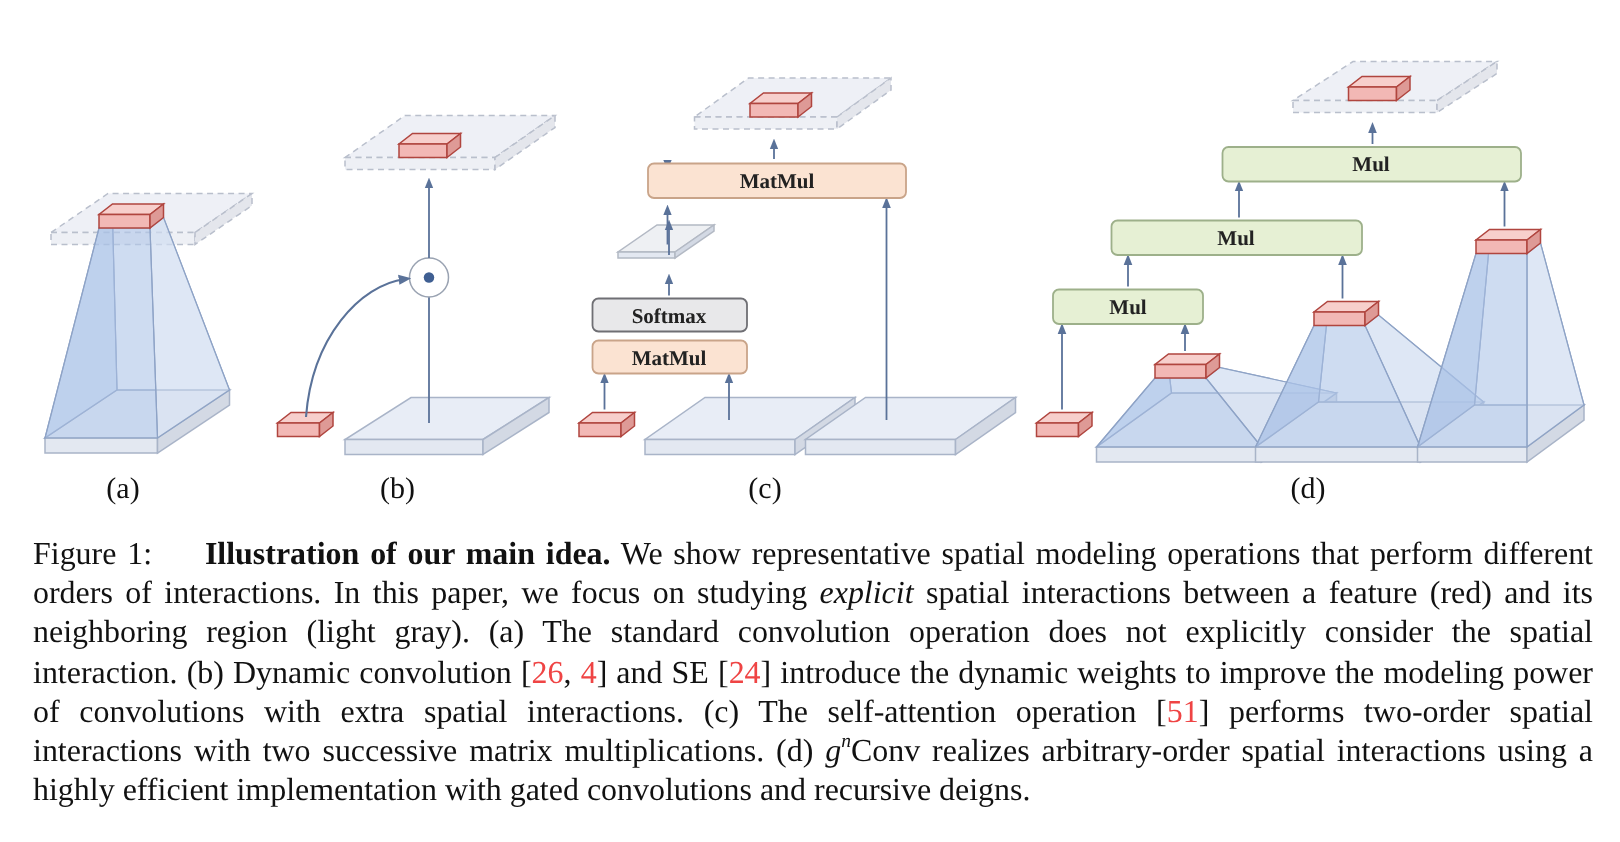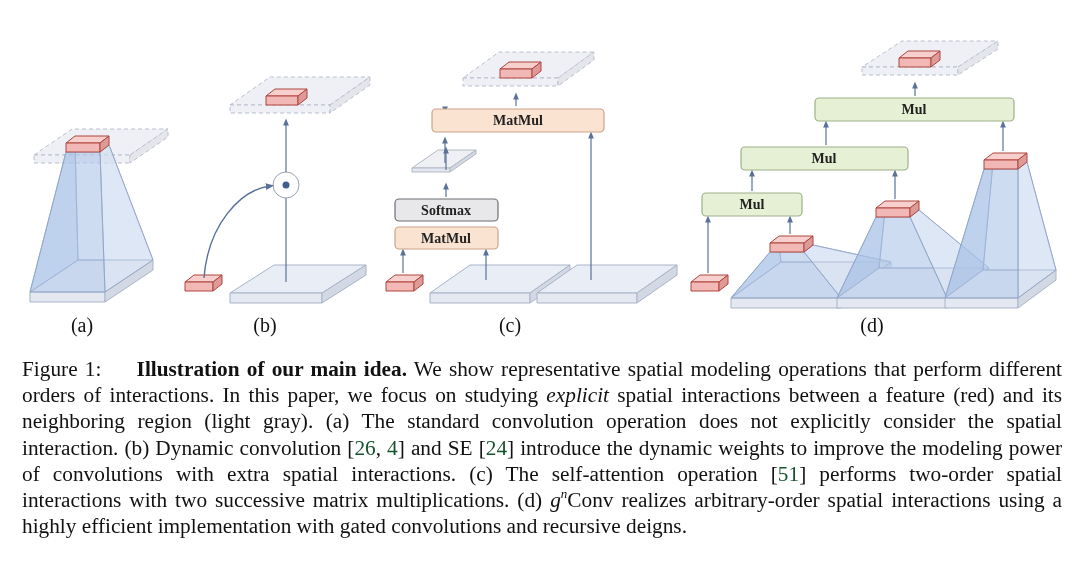--- a/index.html
+++ b/index.html
@@ -7,21 +7,21 @@
   #figure { position:absolute; left:0; top:0; width:1080px; height:345px; }
   .sublabel { font-family:"Liberation Serif", serif; font-size:20px; fill:#111; }
   .opbox-text { font-family:"Liberation Serif", serif; font-size:14px; font-weight:bold; fill:#222; }
   #caption {
     position:absolute; left:22px; top:356px; width:1040px;
     font-family:"Liberation Serif", serif; font-size:21.3px; line-height:26.2px;
     color:#111; text-align:justify; text-align-last:left;
   }
   #caption b { font-weight:bold;margin-left:28px; }
   #caption i { font-style:italic; }
-  .cite { color:#14532d; }
+  .cite { color:#ef4444; }
   sup.n { font-style:italic; font-size:13px; vertical-align:9px; line-height:0; }
 </style>
 </head>
 <body>
 
 <svg id="figure" viewBox="0 0 1080 345" xmlns="http://www.w3.org/2000/svg">
   <defs>
     <marker id="arr" viewBox="0 0 10 10" refX="5" refY="5" markerWidth="6" markerHeight="6" orient="auto-start-reverse">
       <path d="M0,1 L10,5 L0,9 z" fill="#5a7299"></path>
     </marker>

